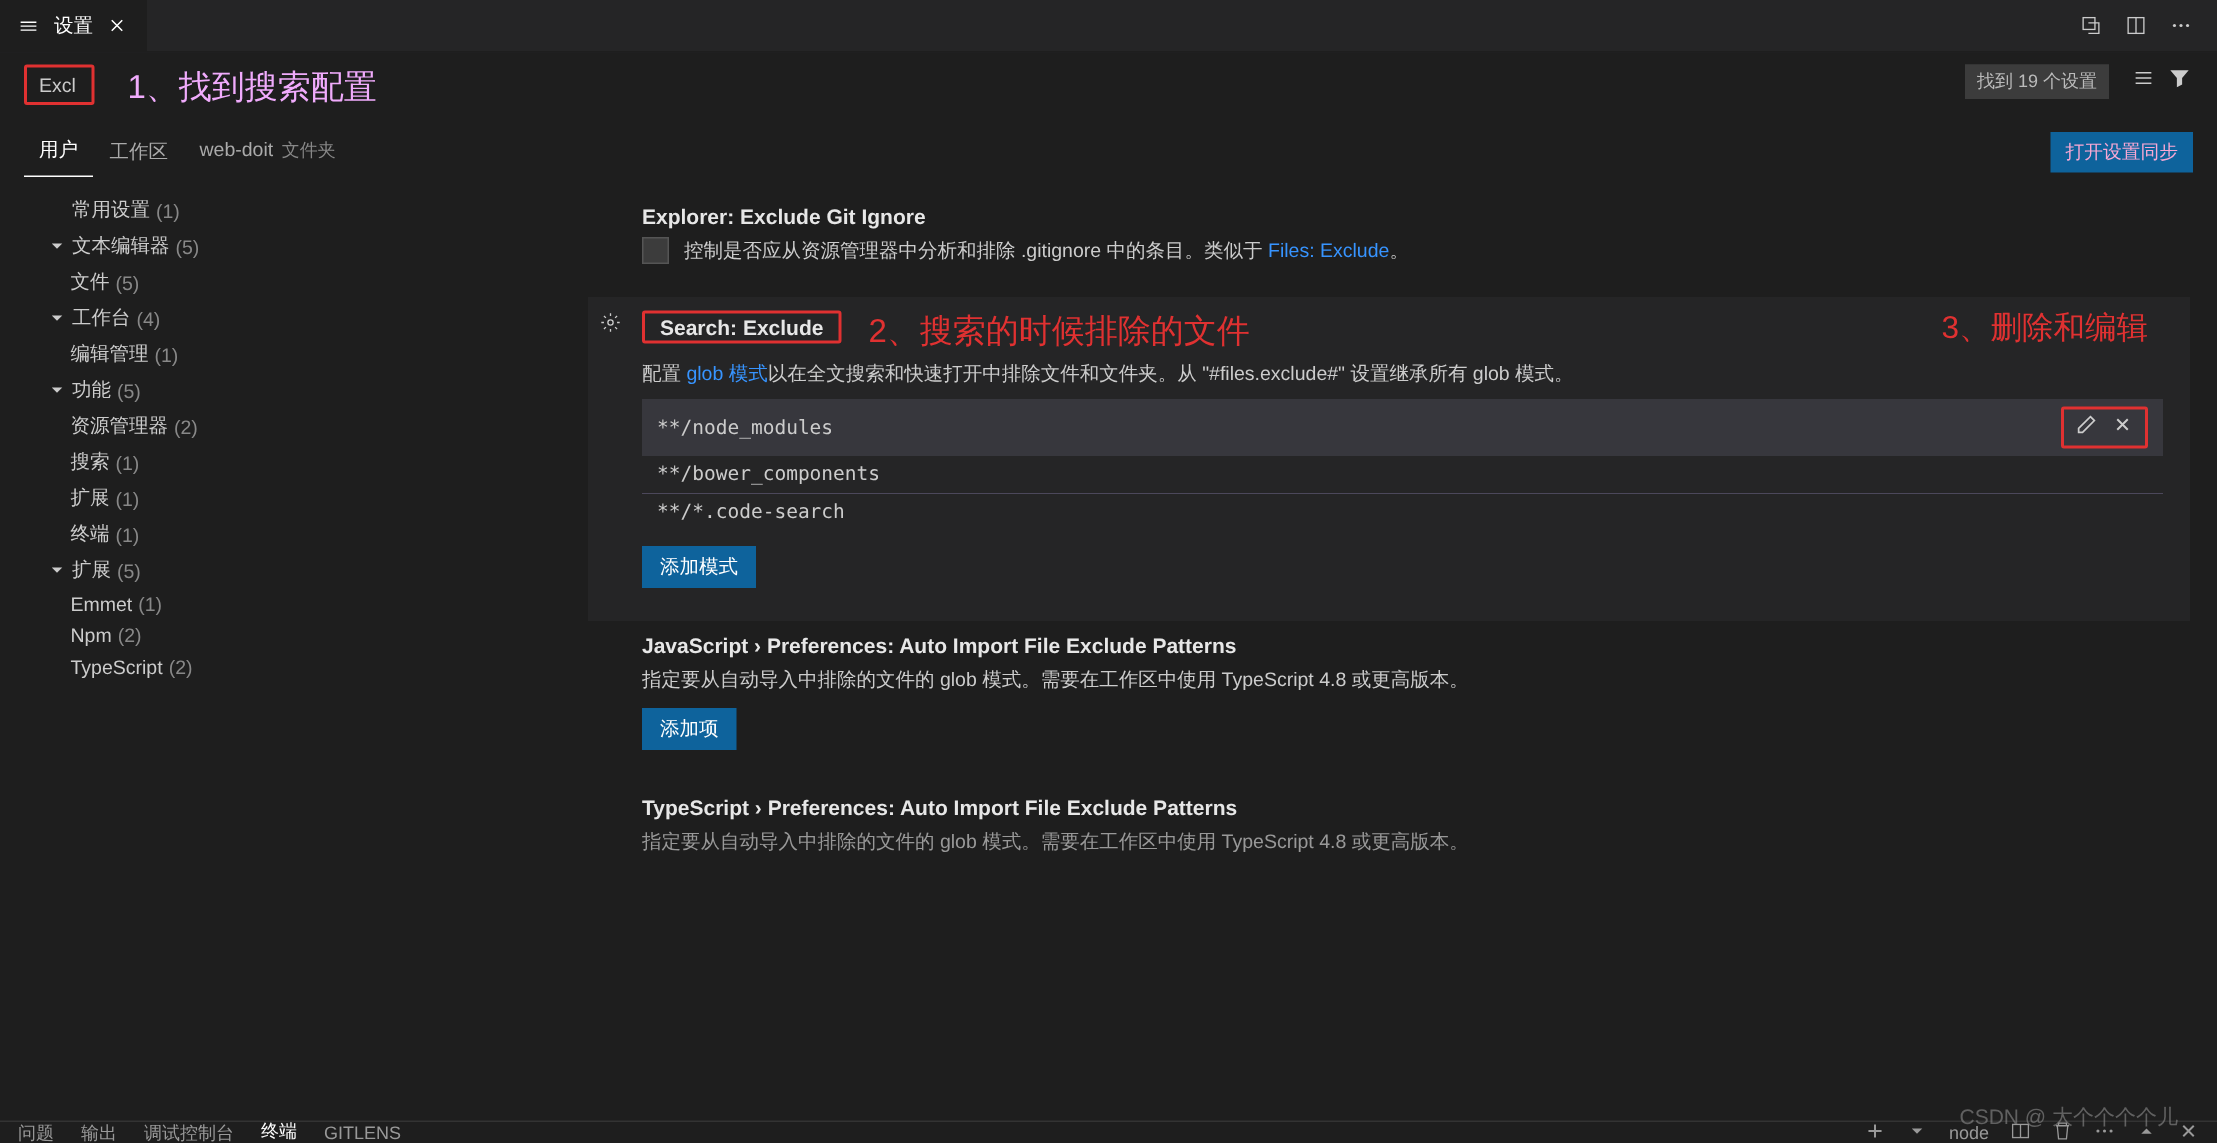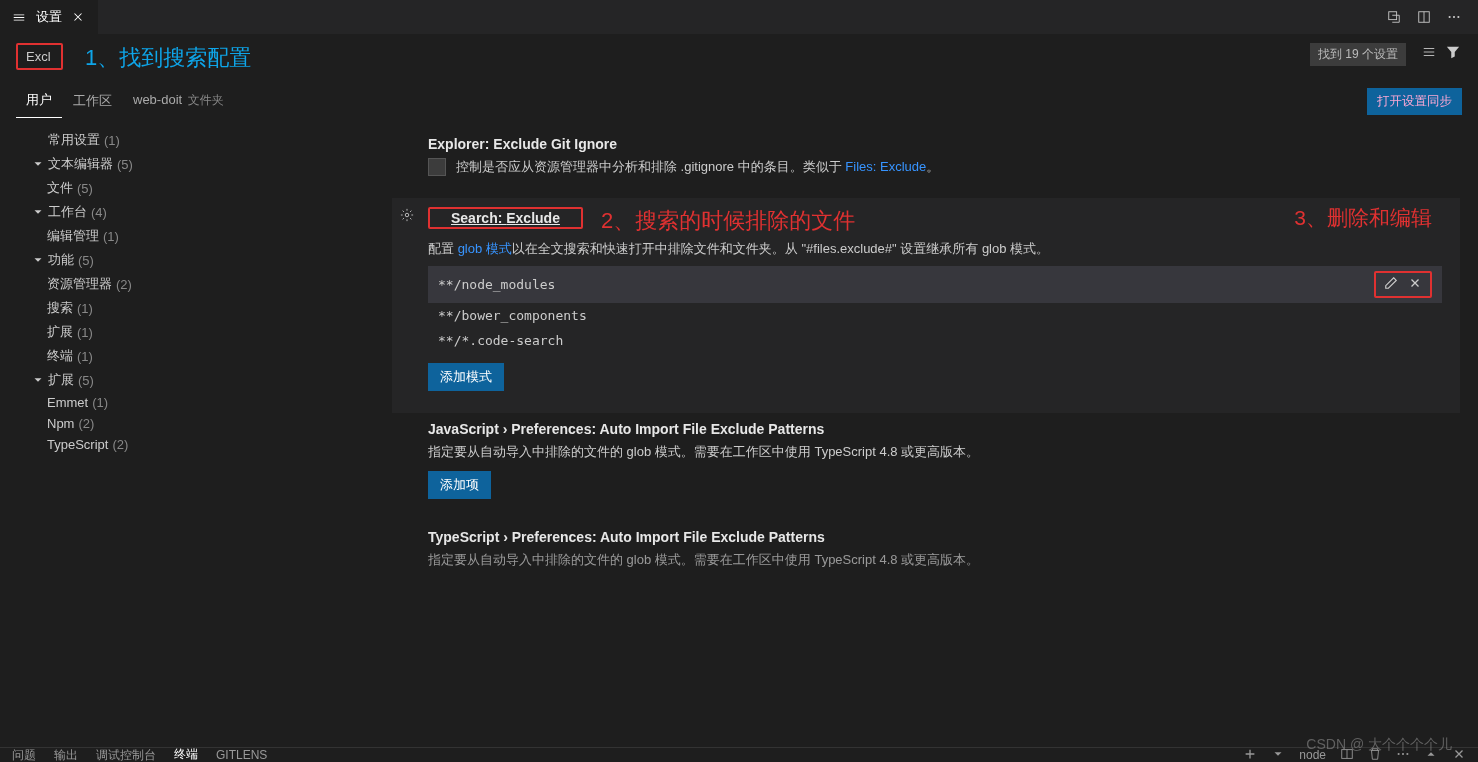--- a/index.html
+++ b/index.html
@@ -6,21 +6,21 @@
 body { background: #1e1e1e; color: #cccccc; font-family: "Segoe UI", -apple-system, sans-serif; font-size: 13px; overflow: hidden; width: 1478px; height: 762px; }
 .tab-bar { height: 35px; background: #252526; display: flex; align-items: center; border-bottom: 1px solid #1e1e1e; }
 .tab { display: flex; align-items: center; padding: 0 12px; height: 100%; background: #1e1e1e; color: #ffffff; gap: 8px; position: relative; }
 .tab-icon { width: 16px; height: 16px; display: flex; align-items: center; }
 .tab-close { width: 16px; height: 16px; display: flex; align-items: center; justify-content: center; cursor: pointer; }
 .tr-actions { margin-left: auto; display: flex; gap: 14px; padding-right: 16px; color: #cccccc; }
 .tr-actions span { width: 16px; height: 16px; display: flex; align-items: center; justify-content: center; cursor: pointer; }
 .search-row { display: flex; padding: 8px 16px 8px 16px; align-items: flex-start; gap: 8px; }
 .search-box { display: flex; align-items: center; border: 2px solid #e03131; border-radius: 2px; padding: 4px 8px; background: #1e1e1e; width: 47px; }
 .search-input { background: transparent; border: none; color: #cccccc; outline: none; width: 100%; font-size: 13px; }
-.anno1 { color: #0ea5e9; font-size: 22px; margin-left: 14px; }
+.anno1 { color: #f0abfc; font-size: 22px; margin-left: 14px; }
 .results-box { margin-left: auto; border: 1px solid #3c3c3c; background: #3c3c3c; padding: 2px 7px; font-size: 12px; color: #bbbbbb; }
 .filter-actions { display: flex; gap: 6px; color: #cccccc; margin-left: 6px; }
 .filter-actions span { cursor: pointer; width: 18px; height: 18px; display: flex; align-items: center; justify-content: center; }
 .scope-row { display: flex; padding: 4px 16px 0 16px; align-items: center; gap: 1px; }
 .scope-tab { padding: 6px 10px 8px 10px; color: #aaa; cursor: pointer; font-size: 13px; }
 .scope-tab.active { color: #ffffff; border-bottom: 1px solid #ffffff; }
 .scope-extra { color: #888; font-size: 12px; padding-left: 2px; }
 .sync-btn { margin-left: auto; background: #0e639c; color: #f9a8d4; border: none; padding: 5px 10px; font-size: 12.5px; cursor: pointer; }
 .content { display: flex; height: calc(100% - 35px - 46px - 33px - 29px); }
 .sidebar { width: 392px; padding: 10px 0 10px 8px; overflow-y: auto; }
@@ -32,21 +32,21 @@
 .cnt { color: #888; margin-left: 4px; }
 .settings-body { flex: 1; padding: 10px 18px 10px 0; overflow-y: auto; background: #1e1e1e; }
 .setting-block { padding: 8px 18px 22px 36px; position: relative; }
 .setting-block.hbg { background: #252526; }
 .setting-title { font-size: 14px; font-weight: 600; color: #e7e7e7; margin-bottom: 6px; }
 .setting-desc { color: #cccccc; font-size: 13px; display: flex; align-items: center; }
 .checkbox { width: 18px; height: 18px; border: 1px solid #555; background: #3c3c3c; margin-right: 10px; cursor: pointer; }
 .link { color: #3794ff; text-decoration: none; cursor: pointer; }
 .setting-gear { position: absolute; left: 8px; top: 10px; color: #ccc; cursor: pointer; }
 .title-wrap { display: flex; align-items: center; gap: 18px; }
-.title-box { border: 2px solid #e03131; border-radius: 2px; padding: 1px 21px; text-decoration: underline; }
+.title-box { border: 2px solid #e03131; border-radius: 2px; padding: 1px 10px; }
 .anno2 { color: #e03131; font-size: 22px; }
 .anno3 { color: #e03131; font-size: 21px; position: absolute; right: 28px; top: 6px; }
 .list-box { background: #c4b5fd; margin-top: 8px; }
 .list-item { padding: 5px 10px; font-family: Consolas, monospace; font-size: 13px; color: #cccccc; display: flex; align-items: center; background: #252526; }
 .list-item.sel { background: #37373d; }
 .list-item .row-actions { margin-left: auto; display: flex; gap: 8px; color: #cccccc; }
 .edit-box { border: 2px solid #e03131; border-radius: 2px; padding: 3px 8px; display: flex; gap: 10px; }
 .edit-box span { cursor: pointer; }
 .add-btn { background: #0e639c; color: #fff; border: none; padding: 5px 12px; font-size: 13px; cursor: pointer; margin-top: 10px; }
 .panel-bar { position: absolute; bottom: 0; left: 0; right: 0; height: 15px; background: #1e1e1e; border-top: 1px solid #333; display: flex; align-items: center; padding: 0 12px; gap: 18px; font-size: 12px; color: #999; }

